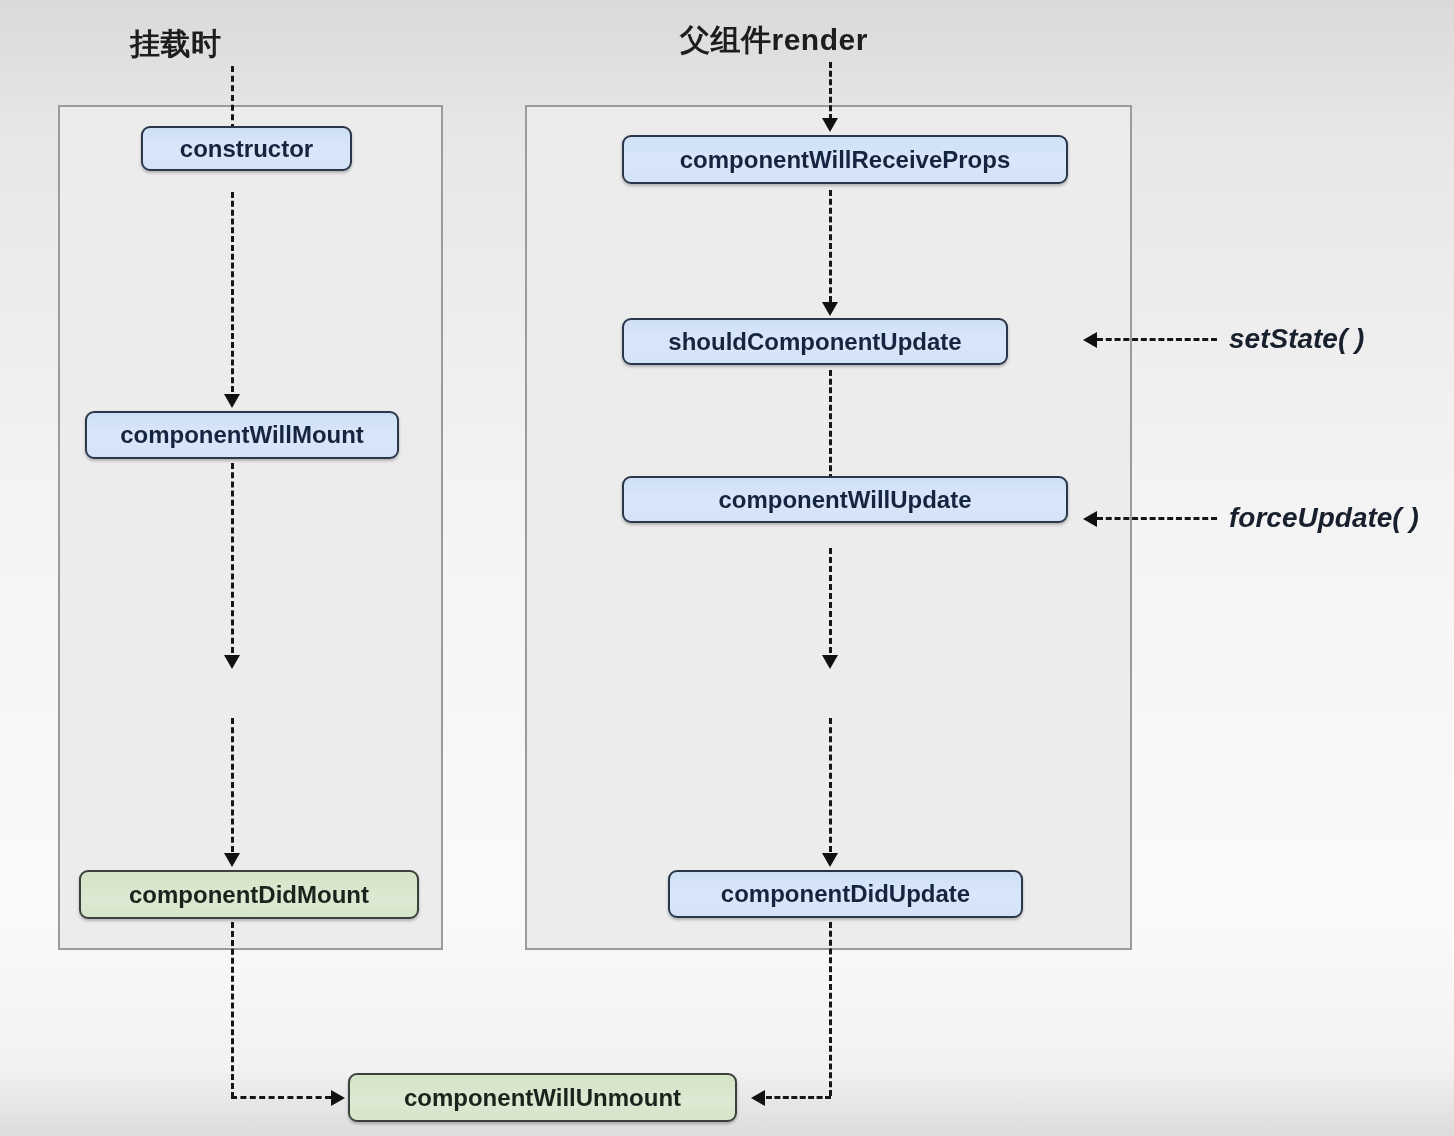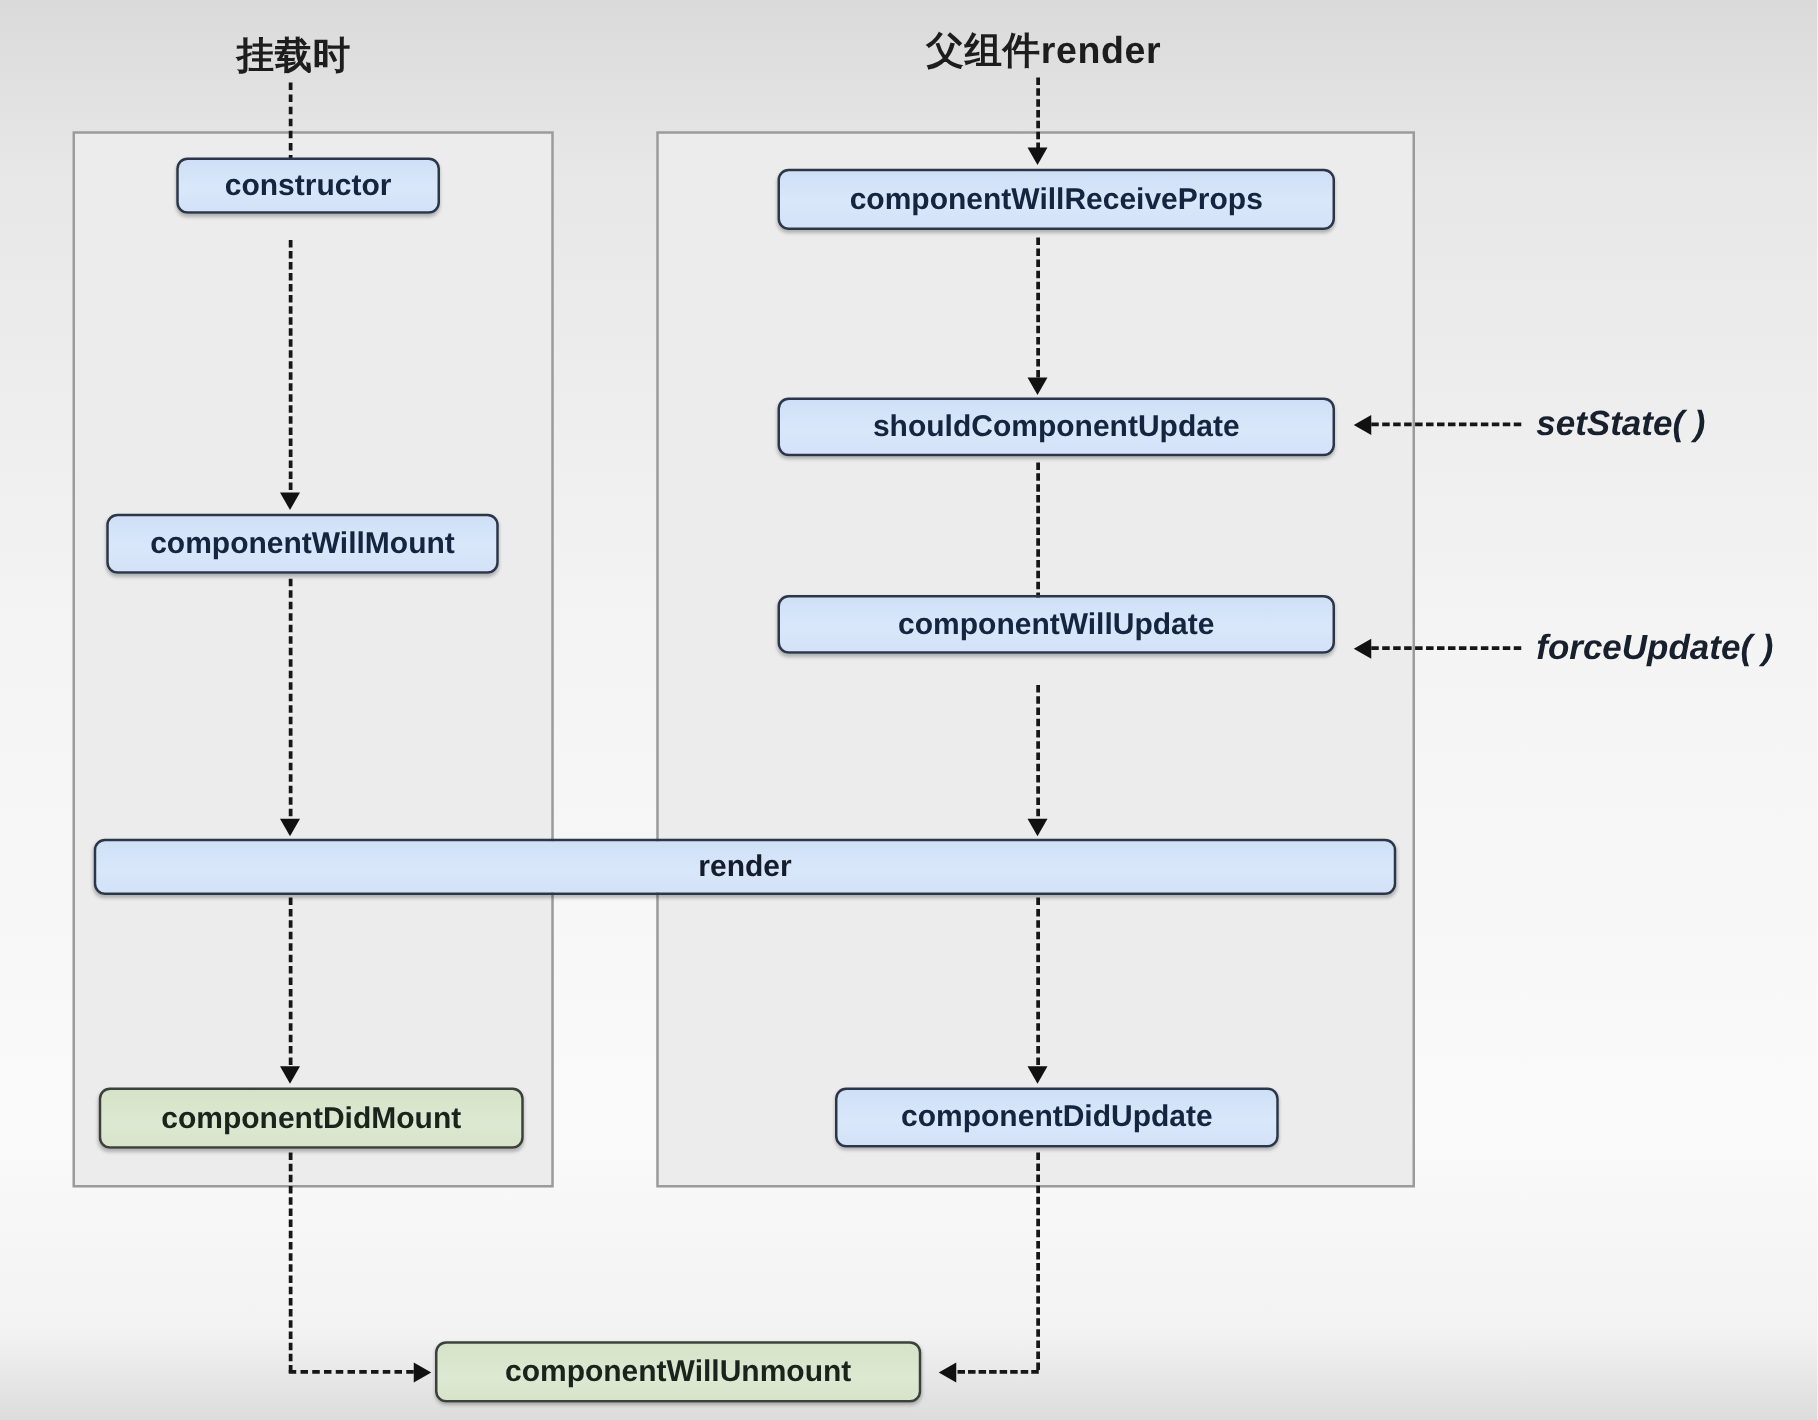--- a/index.html
+++ b/index.html
@@ -6,21 +6,21 @@
   .stage{
     position:relative;
     width:1454px;height:1136px;
     overflow:hidden;
     font-family:"Liberation Sans","DejaVu Sans",sans-serif;
     background:linear-gradient(180deg,#dadada 0%,#e7e7e7 12%,#f4f4f4 45%,#fafafa 80%,#f2f2f2 94%,#dcdcdc 100%);
   }
   .phase-title{
     position:absolute;
     font-size:30px;font-weight:700;color:#1d1d1d;
-    text-align:center;letter-spacing:0.5px;
+    text-align:left;letter-spacing:0.5px;
   }
   .panel{
     position:absolute;
     background:#ececec;
     border:2px solid #9b9b9b;
     box-sizing:border-box;
   }
   .node{
     position:absolute;
     box-sizing:border-box;
@@ -131,21 +131,20 @@
 
   <div class="hline" style="left:1097px;top:517px;width:120px;"></div>
   <div class="ah-left" style="left:1083px;top:511px;"></div>
   <div class="trigger-label" style="left:1229px;top:502px;">forceUpdate( )</div>
 
   <div class="node blue" style="left:141px;top:126px;width:211px;height:45px;">constructor</div>
   <div class="node blue" style="left:85px;top:411px;width:314px;height:48px;">componentWillMount</div>
   <div class="node green" style="left:79px;top:870px;width:340px;height:49px;">componentDidMount</div>
 
   <div class="node blue" style="left:622px;top:135px;width:446px;height:49px;">componentWillReceiveProps</div>
-  <div class="node blue" style="left:622px;top:318px;width:446px;height:47px;">shouldComponentUpdate</div>
+  <div class="node blue" style="left:622px;top:318px;width:386px;height:47px;">shouldComponentUpdate</div>
   <div class="node blue" style="left:622px;top:476px;width:446px;height:47px;">componentWillUpdate</div>
   <div class="node blue" style="left:668px;top:870px;width:355px;height:48px;">componentDidUpdate</div>
 
-  <div class="node blue wide" style="left:75px;top:671px;width:1042px;height:45px;">render</div>
 
   <div class="node green" style="left:348px;top:1073px;width:389px;height:49px;">componentWillUnmount</div>
 
 </div>
 
 </body></html>

